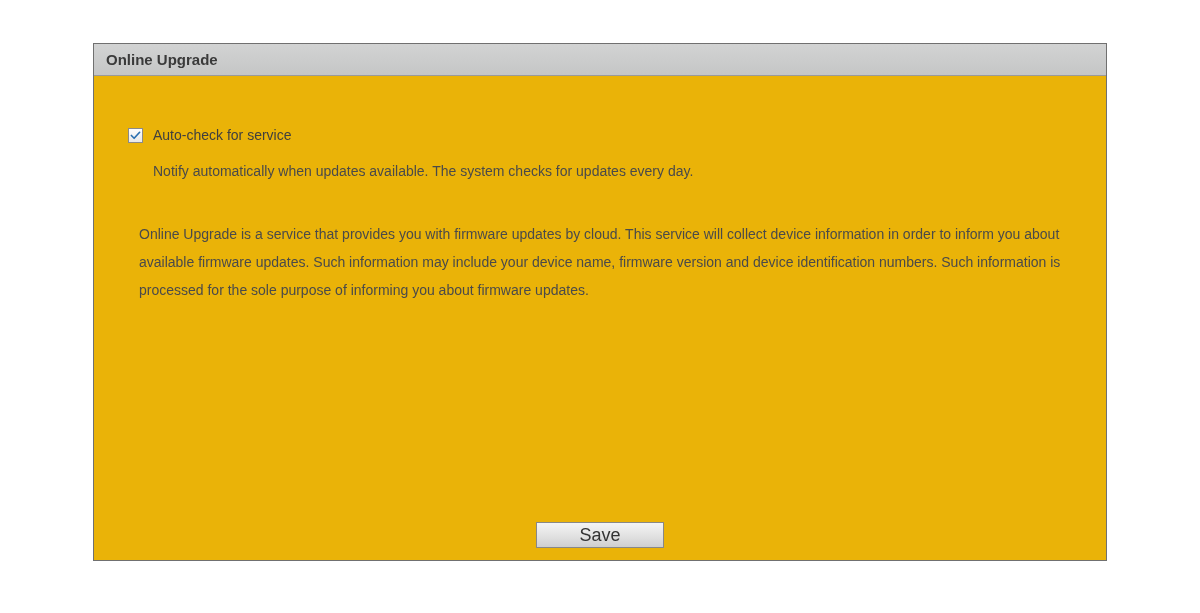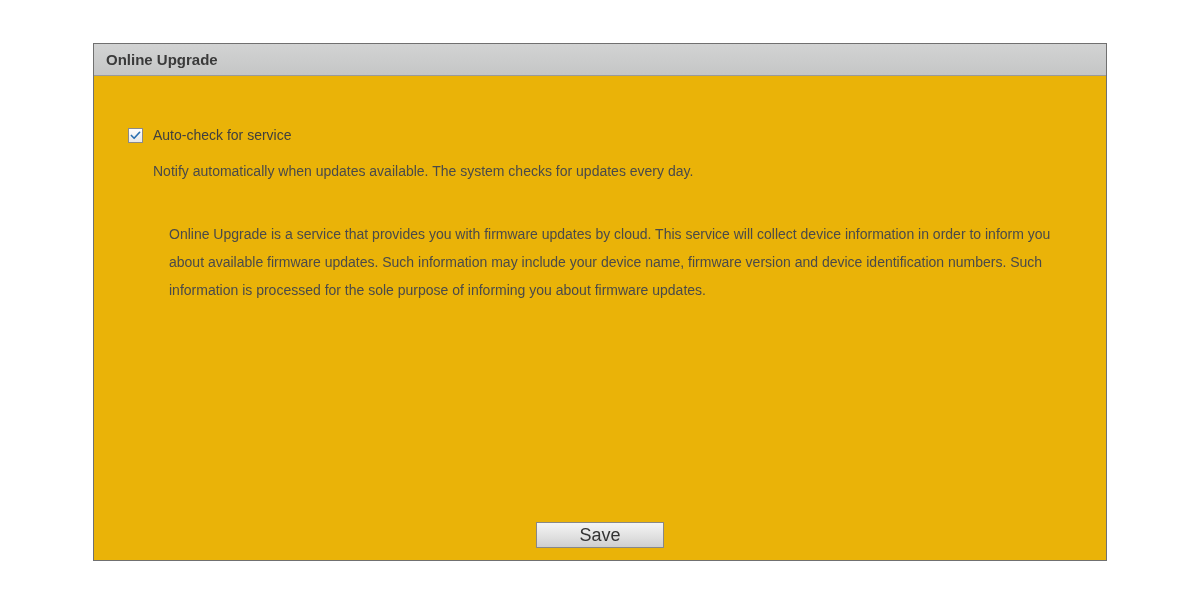--- a/index.html
+++ b/index.html
@@ -68,21 +68,21 @@
       color: #3f3f3f;
       font-size: 14px;
     }
     .notify-text {
       margin-left: 25px;
       margin-bottom: 40px;
       color: #4a4a4a;
       font-size: 14px;
     }
     .description {
-      margin-left: 41px;
+      margin-left: 11px;
       color: #4a4a4a;
       font-size: 14px;
       line-height: 28px;
       max-width: 940px;
     }
     .footer {
       position: absolute;
       bottom: 12px;
       left: 0;
       width: 100%;

